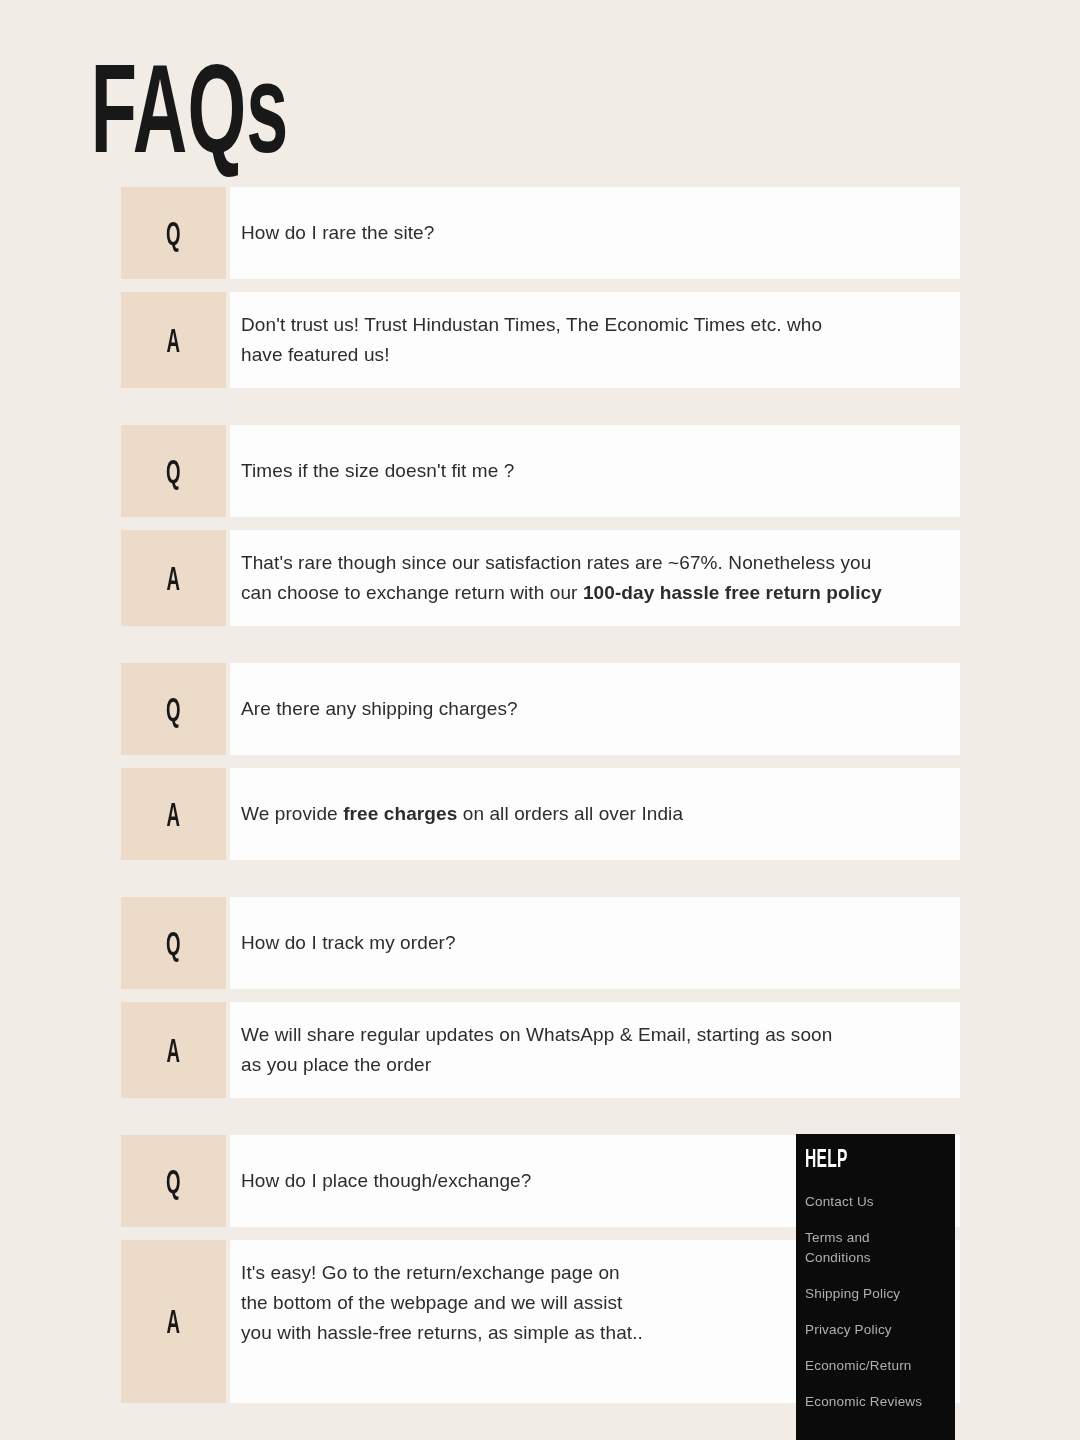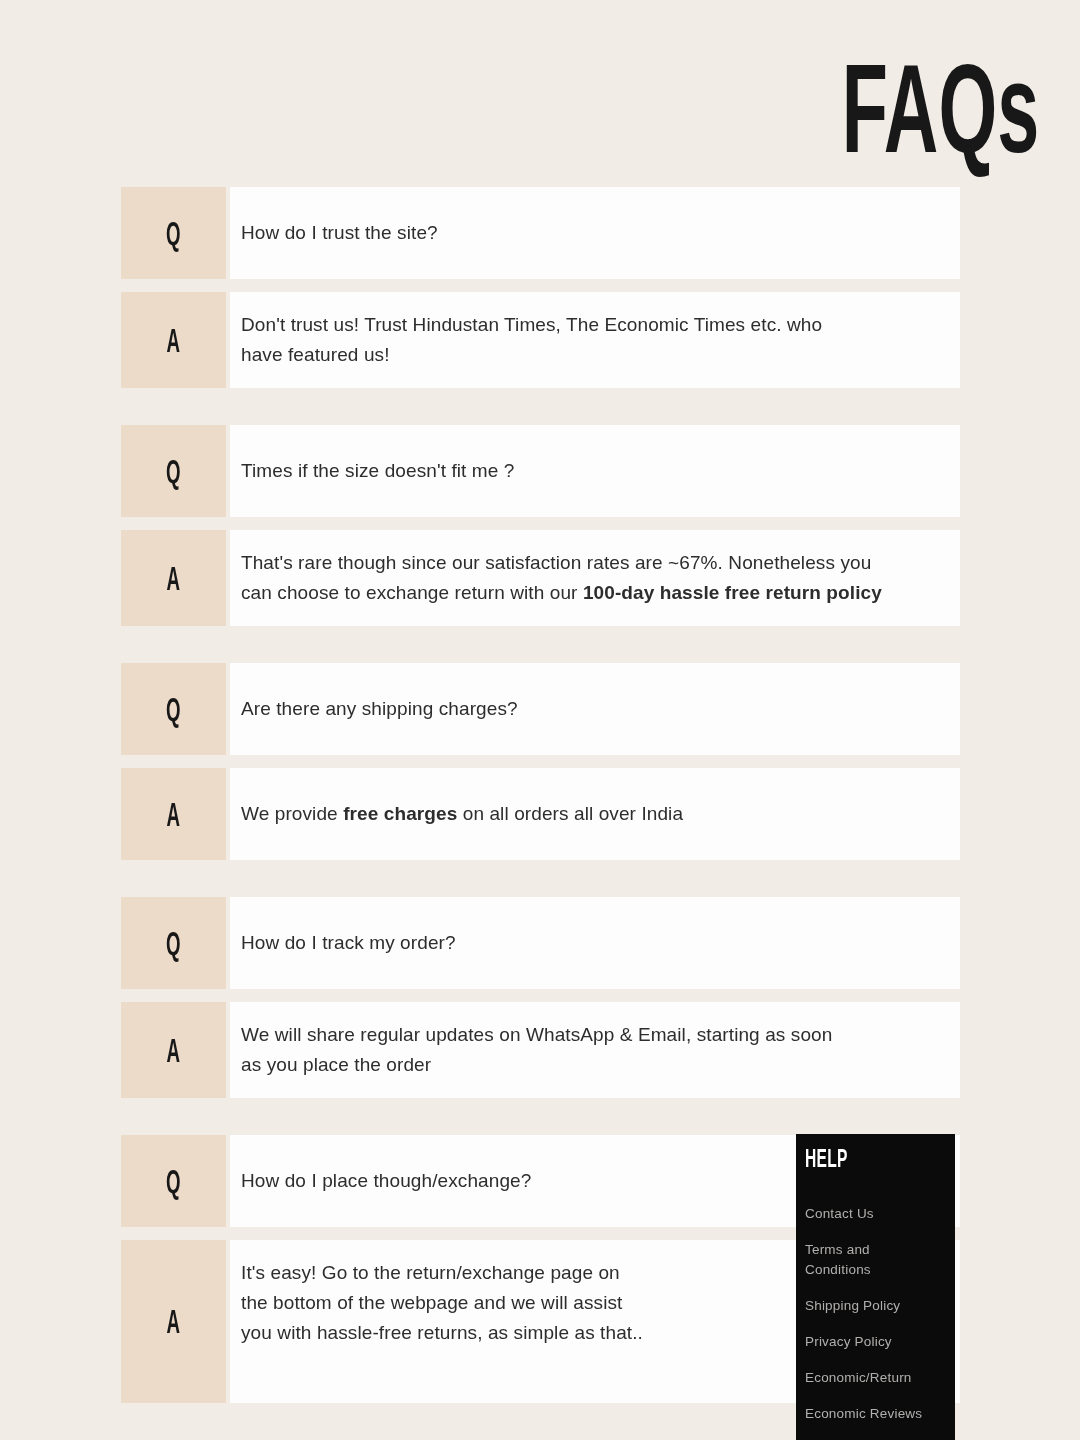--- a/index.html
+++ b/index.html
@@ -5,21 +5,21 @@
   :root{
     --bg:#f2ece6; --label:#ecdbc9; --card:#fdfdfd; --ink:#181818;
     --body:#2d2d2d; --help-bg:#0b0b0b; --help-link:#b2b0ae; --help-title:#ffffff;
   }
   *{margin:0;padding:0;box-sizing:border-box}
   html,body{background:#d8d8d8}
   body{font-family:"Liberation Sans","DejaVu Sans",sans-serif}
   .page{position:relative;width:1080px;height:1440px;background:var(--bg);overflow:hidden;margin:0 auto}
 
   
-  .title{position:absolute;top:46px;left:0;width:100%;text-align:right;
+  .title{position:absolute;top:46px;left:0;width:100%;text-align:left;
          font-size:126px;line-height:1;font-weight:bold;color:var(--ink);letter-spacing:0}
   .title .stretch{display:inline-block;transform:translateX(25px) scaleX(0.60);transform-origin:center}
 
   
   .faq{position:absolute;left:121px;top:187px;width:839px}
   .pair{margin-bottom:37px}
   .row{display:flex;align-items:stretch}
   .row.q{margin-bottom:13px}
   .h-q{height:92px}
   .h-a1{height:96px}.h-a2{height:96px}.h-a3{height:92px}.h-a4{height:96px}.h-a5{height:163px}
@@ -30,41 +30,41 @@
   .card{flex:1;background:var(--card);display:flex;align-items:center;padding:0 14px 0 11px}
   .card p{font-size:19px;line-height:30px;color:var(--body);white-space:pre-line;letter-spacing:.1px}
   .card .bold{font-weight:bold}
   .row.a5 .card{padding-bottom:37px}
 
   
   .help{position:absolute;left:796px;top:1134px;width:159px;height:308px;
         background:var(--help-bg);padding:10px 26px 12px 9px;z-index:5}
   .help-title{color:var(--help-title);font-weight:bold;font-size:26px;line-height:28px;
               display:inline-block;transform:scaleX(0.6);transform-origin:left center;letter-spacing:.5px}
-  .help-links{margin-top:32px}
+  .help-links{margin-top:20px}
   .help-link{display:block;color:var(--help-link);font-size:13.5px;line-height:20px;
              margin-bottom:16px;text-decoration:none;letter-spacing:.2px;cursor:pointer}
   .help-link:last-child{margin-bottom:0}
 </style>
 </head>
 <body>
 
 <div class="page">
 
   <h1 class="title"><span class="stretch">FAQs</span></h1>
 
   <div class="faq">
 
     <section class="pair">
       <div class="row q h-q">
         <div class="label-box">
           <span class="qa-letter">Q</span>
         </div>
         <div class="card">
-          <p>How do I trust the site?</p>
+          <p>How do I rare the site?</p>
         </div>
       </div>
       <div class="row a h-a1">
         <div class="label-box">
           <span class="qa-letter">A</span>
         </div>
         <div class="card">
           <p><span>Don't trust us! Trust Hindustan Times, The Economic Times etc. who
 have featured us!</span></p>
         </div>

